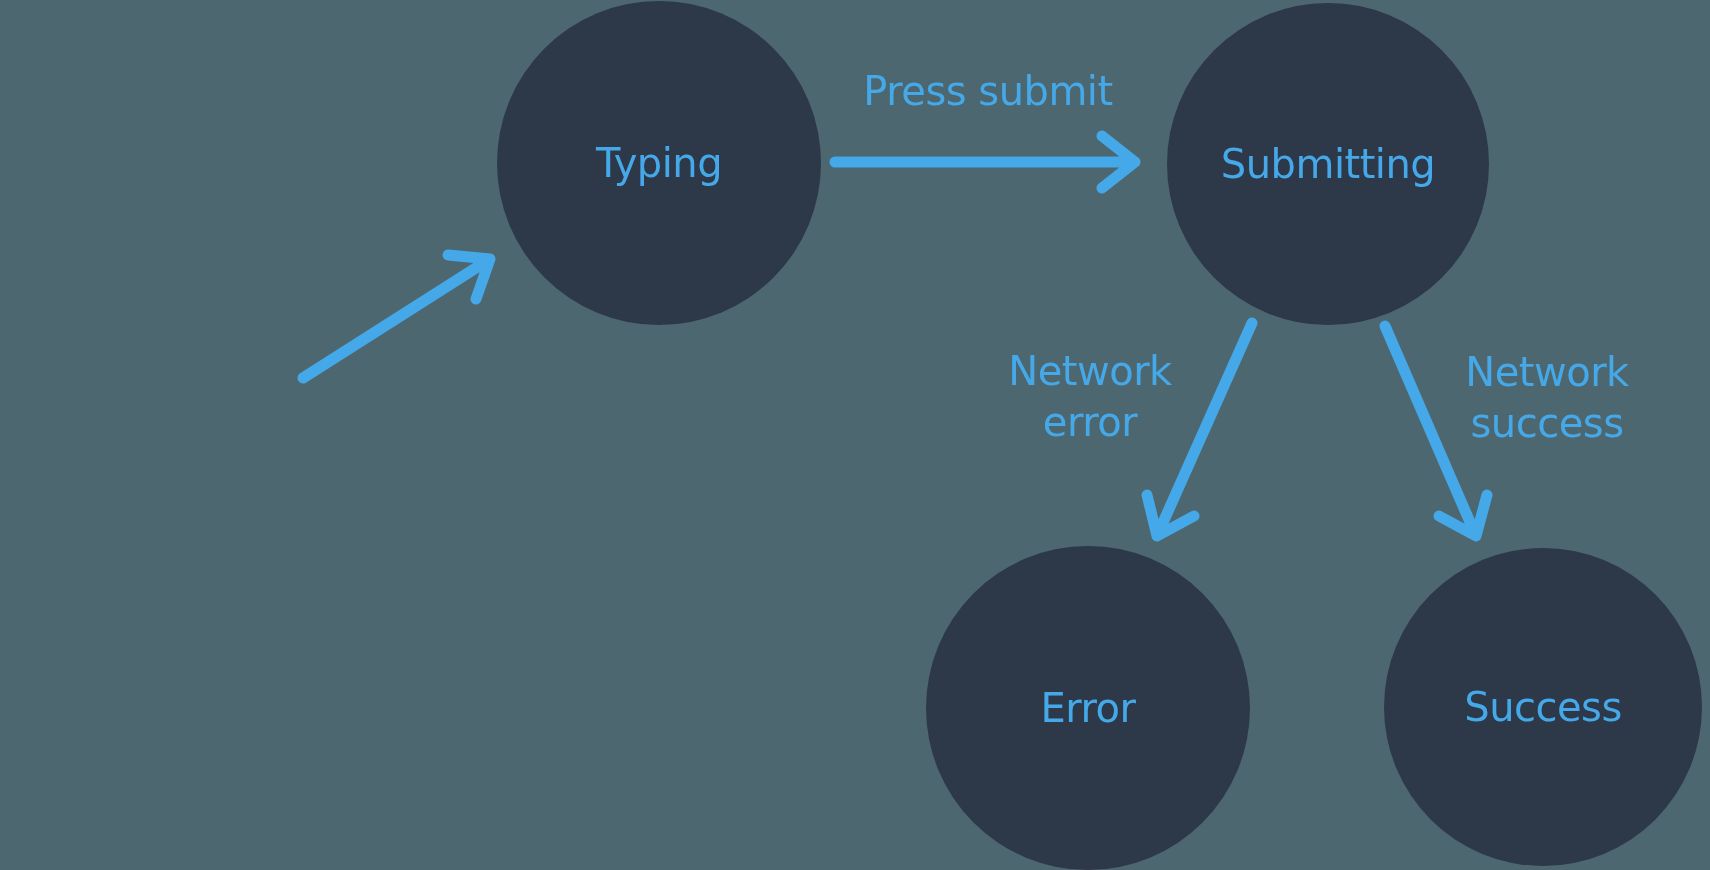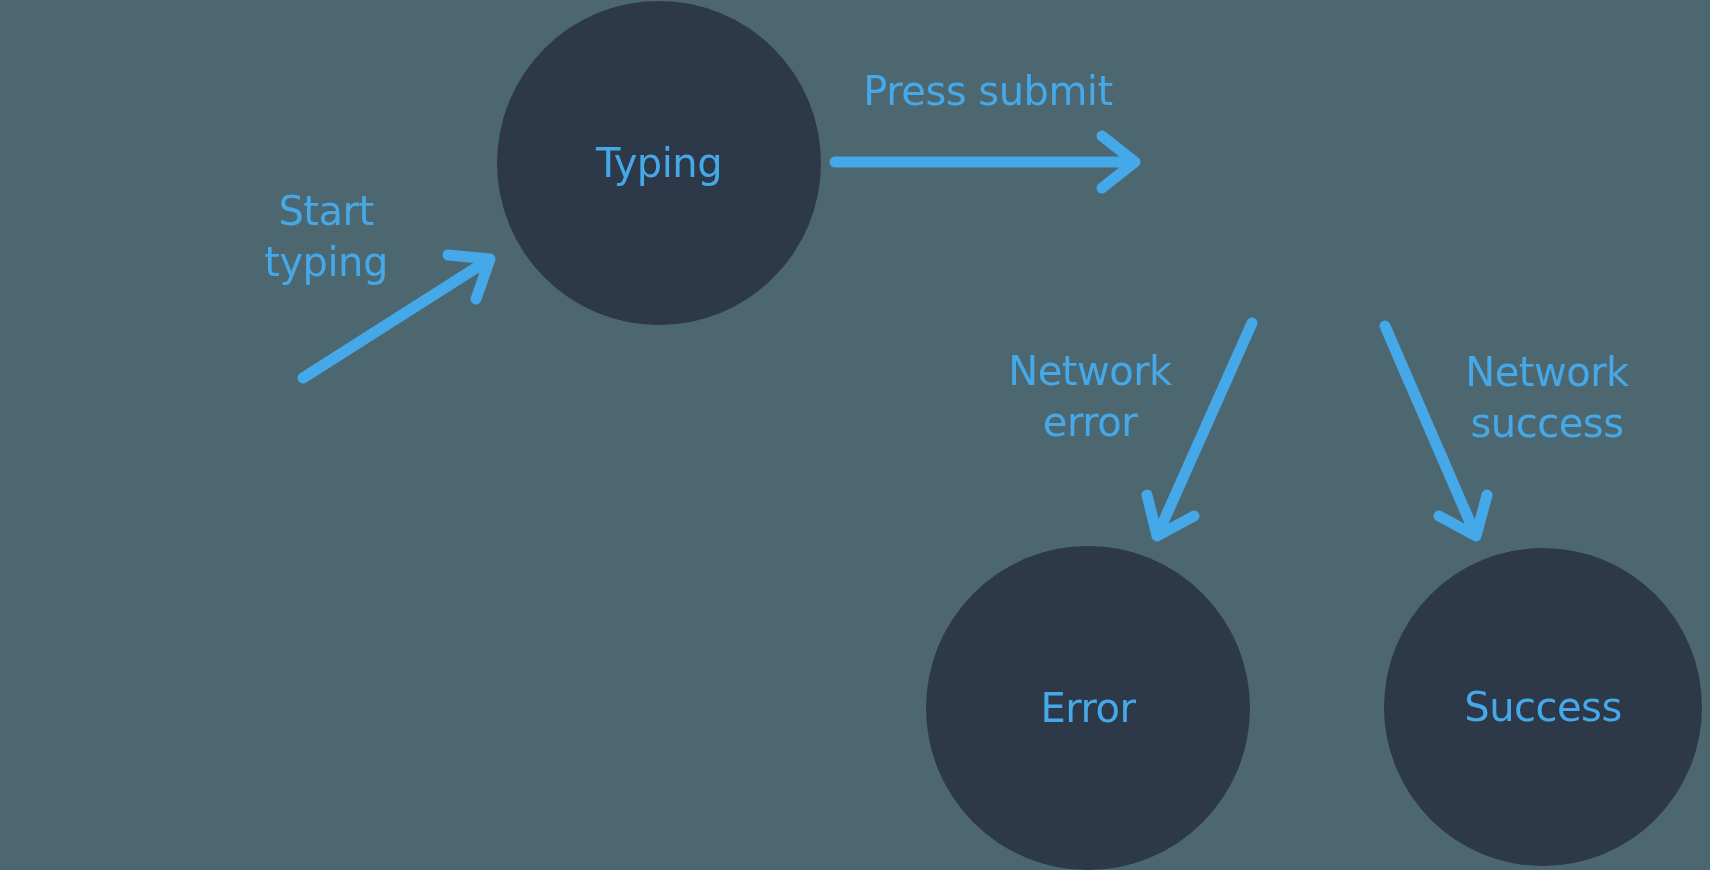--- a/index.html
+++ b/index.html
@@ -76,33 +76,32 @@
     <path d="M835 162 L1135 162 M1102 136 L1135 162 L1102 188"></path>
     <path d="M1252 323 L1157 536 M1194 516 L1157 536 L1147 495"></path>
     <path d="M1385 326 L1476 536 M1487 495 L1476 536 L1439 516"></path>
   </svg>
 
 
   <div class="state-node" id="node-typing">
     <span class="state-label">Typing</span>
   </div>
 
+  <div class="state-node" id="node-submitting">
+    <span class="state-label">Submitting</span>
+  </div>
 
   <div class="state-node" id="node-error">
     <span class="state-label">Error</span>
   </div>
 
   <div class="state-node" id="node-success">
     <span class="state-label">Success</span>
   </div>
 
-  <div class="transition-label" id="label-start-typing">
-    <div>Start</div>
-    <div>typing</div>
-  </div>
 
   <div class="transition-label" id="label-press-submit">
     <div>Press submit</div>
   </div>
 
   <div class="transition-label" id="label-network-error">
     <div>Network</div>
     <div>error</div>
   </div>
 

